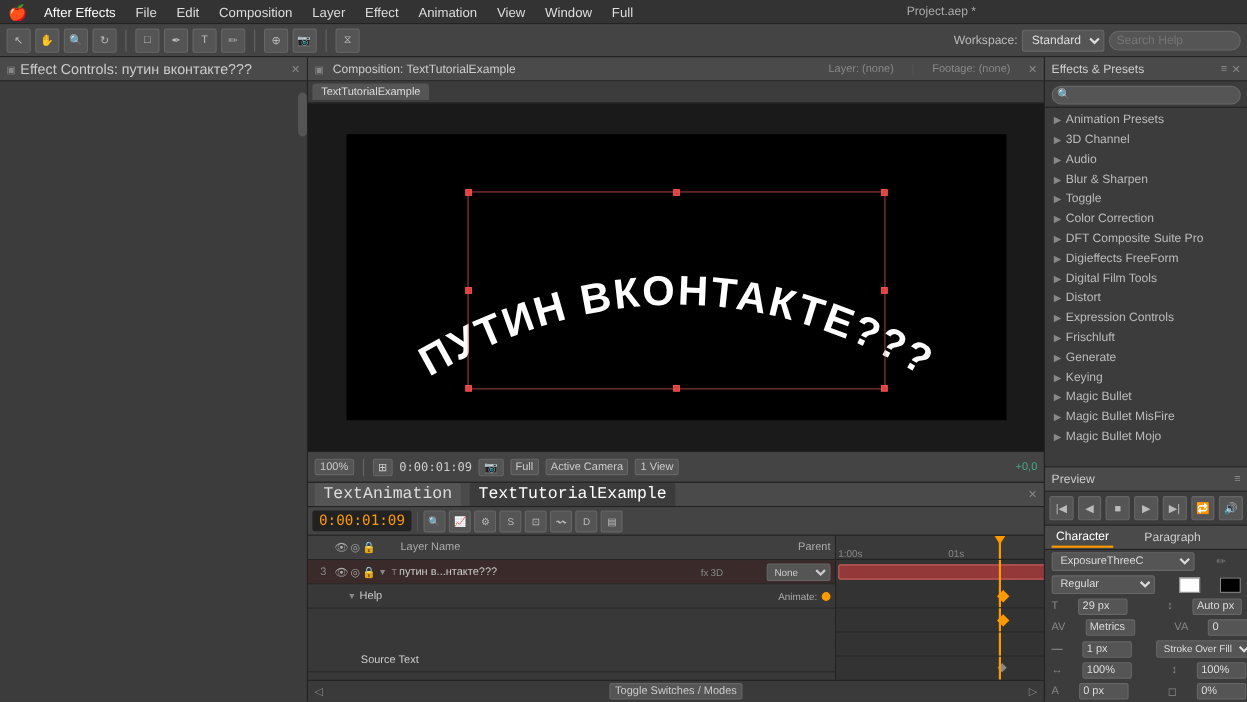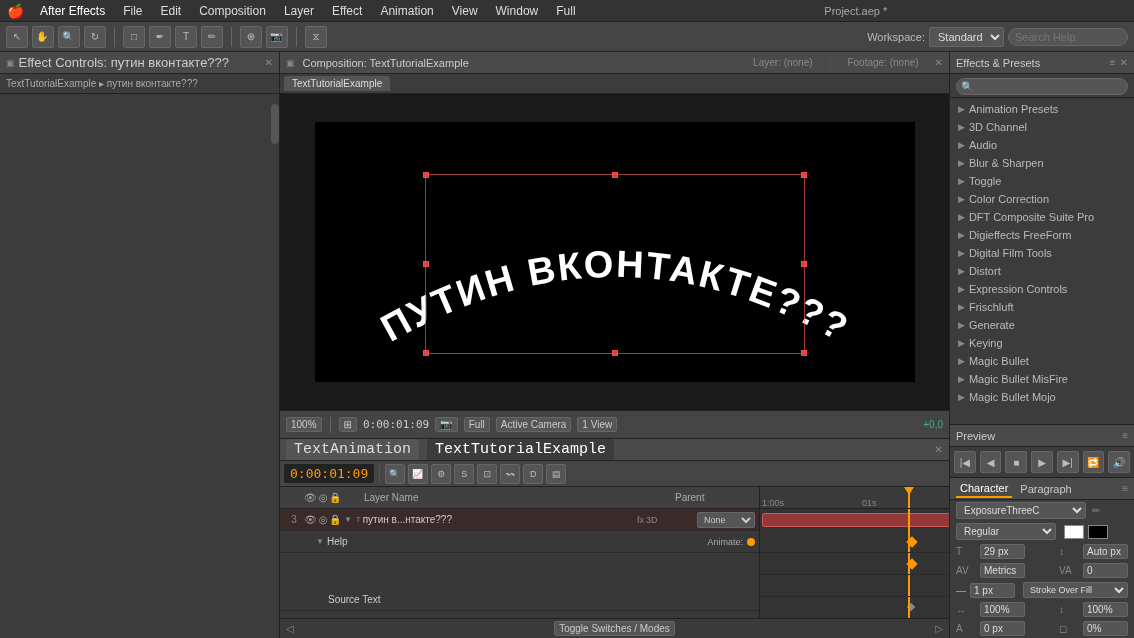--- a/index.html
+++ b/index.html
@@ -403,21 +403,21 @@
       border: 1px solid rgba(220, 100, 100, 0.8);
       border-radius: 2px;
     }
     .char-header {
       height: 22px;
       background: #4a4a4a;
       display: flex;
       align-items: center;
       padding: 0 6px;
       border-bottom: 1px solid #222;
-      gap: 4px;
+      gap: 24px;
     }
     .char-tab {
       font-size: 11px;
       color: #ccc;
       cursor: pointer;
       padding: 2px 4px;
     }
     .char-tab.active {
       color: #fff;
       border-bottom: 2px solid #f90;
@@ -528,21 +528,21 @@
     svg.arc-text-svg {
       position: absolute;
       width: 100%;
       height: 100%;
     }
 
     .char-row {
       display: flex;
       align-items: center;
       padding: 2px 6px;
-      gap: 4px;
+      gap: 18px;
       font-size: 10px;
     }
     .char-input {
       background: #555;
       border: 1px solid #666;
       color: #ddd;
       font-size: 10px;
       padding: 1px 3px;
       border-radius: 2px;
       width: 45px;
@@ -619,23 +619,20 @@
   </div>
 
   <div id="main-content">
 
     <div id="left-panel">
       <div class="panel-header">
         <span style="color:#888;font-size:9px;">▣</span>
         <span class="panel-header-title">Effect Controls: путин вконтакте???</span>
         <span class="panel-close-btn">✕</span>
       </div>
-      <div class="panel-tab">
-        <span>TextTutorialExample ▸ путин вконтакте???</span>
-      </div>
       <div style="flex:1; position:relative;">
         <div class="scrollbar-thumb"></div>
       </div>
     </div>
 
     <div id="center-right">
 
       <div style="flex:1;display:flex;flex-direction:column;">
         <div class="comp-header">
           <span style="color:#888;font-size:9px;">▣</span>
@@ -714,21 +711,21 @@
           <div class="layer-list">
 
             <div class="layer-header-row">
               <div style="width:20px;"></div>
               <div style="width:60px;display:flex;gap:2px;">
                 <span>👁</span>
                 <span>◎</span>
                 <span>🔒</span>
               </div>
               <div style="flex:1;">Layer Name</div>
-              <div style="width:80px;font-size:10px;">Parent</div>
+              <div style="width:80px;font-size:10px;text-align:right;">Parent</div>
             </div>
 
             <div class="layer-row" style="background:#3a2a2a;">
               <div class="layer-num">3</div>
               <div class="layer-controls">
                 <span class="eye-btn">👁</span>
                 <span class="solo-btn">◎</span>
                 <span class="lock-btn">🔒</span>
               </div>
               <span style="color:#888;font-size:8px;margin:0 2px;">▼</span>

